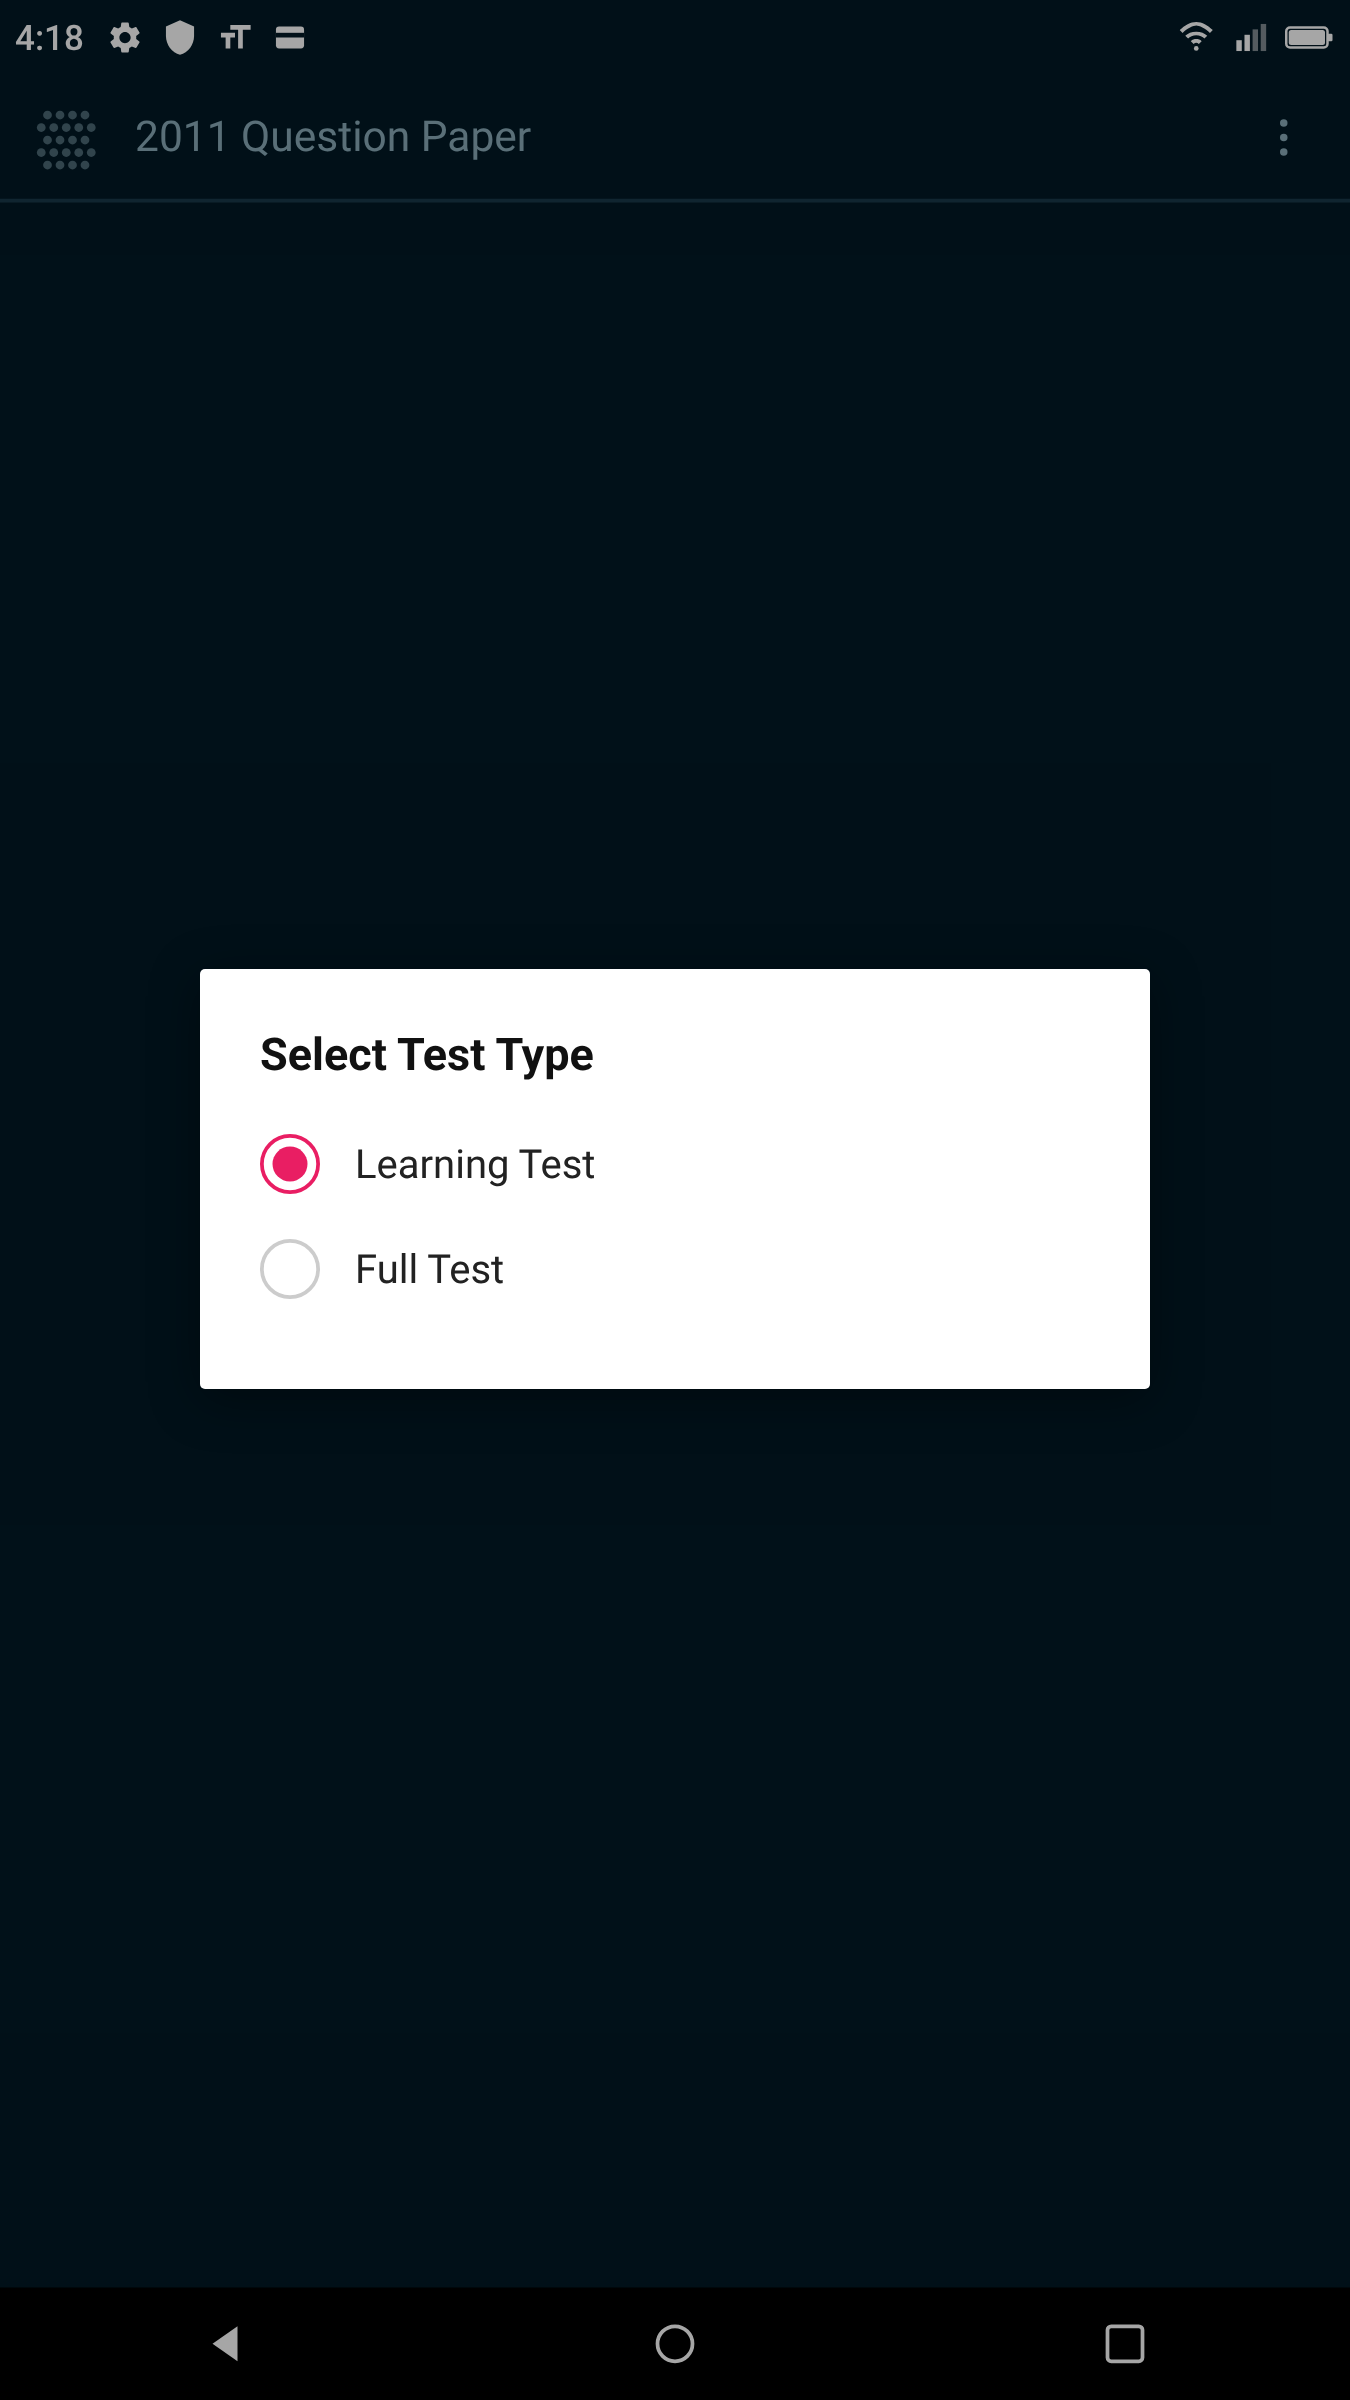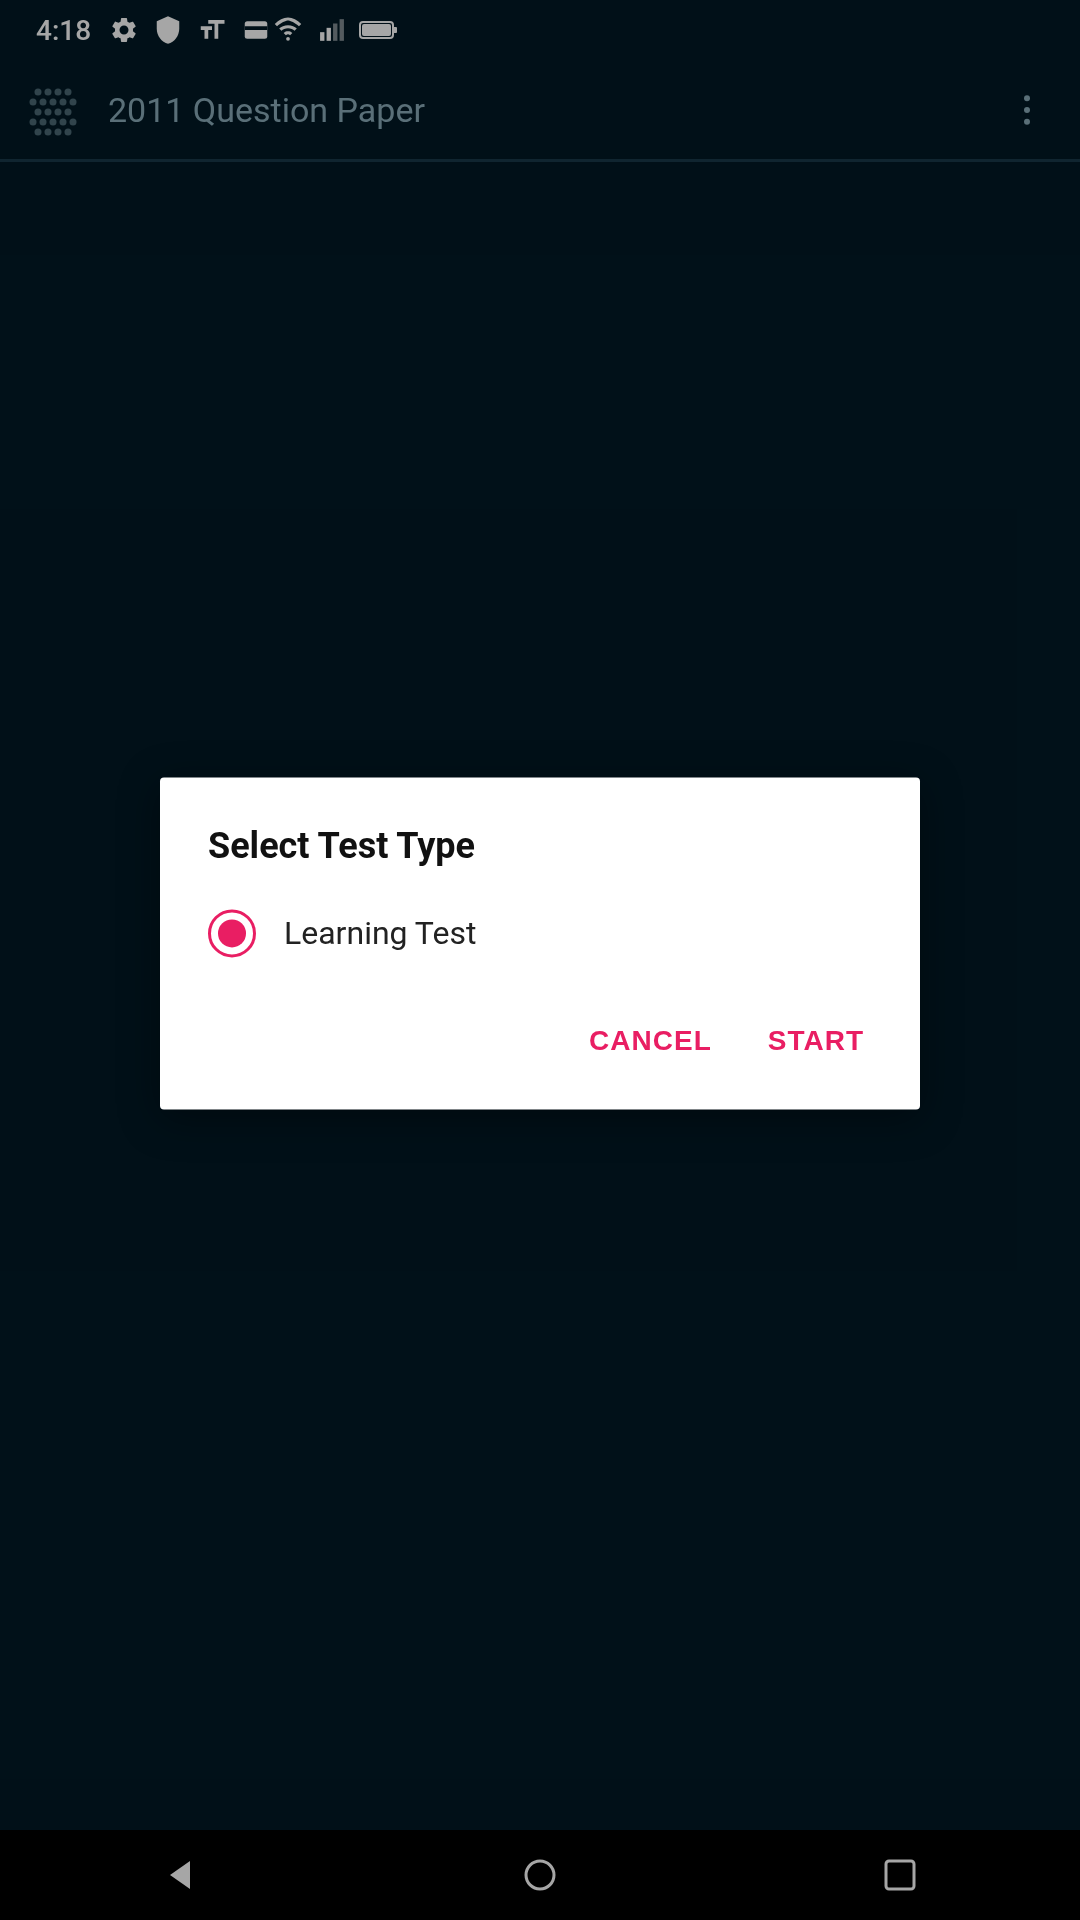--- a/index.html
+++ b/index.html
@@ -14,22 +14,22 @@
       overflow: hidden;
     }
 
     
     .status-bar {
       width: 100%;
       height: 60px;
       background-color: #021a26;
       display: flex;
       align-items: center;
-      justify-content: flex-start;
-      padding: 0 36px;
+      justify-content: space-between;
+      padding: 0 12px;
     }
 
     .status-bar-left {
       display: flex;
       align-items: center;
       gap: 18px;
     }
 
     .status-time {
       color: #ffffff;
@@ -313,25 +313,25 @@
 <div class="scrim"></div>
 
 <div class="dialog">
   <div class="dialog-title">Select Test Type</div>
 
   <div class="radio-option">
     <div class="radio-btn selected"></div>
     <span class="radio-label">Learning Test</span>
   </div>
 
-
-  <div class="dialog-actions">
-    <button class="btn-cancel">CANCEL</button>
-    <button class="btn-start">START</button>
-  </div>
+  <div class="radio-option">
+    <div class="radio-btn"></div>
+    <span class="radio-label">Full Test</span>
+  </div>
+
 </div>
 
 <div class="bottom-nav">
 
   <div class="nav-btn">
     <svg width="40" height="40" viewBox="0 0 40 40" fill="#ffffff">
       <polygon points="30,6 10,20 30,34"></polygon>
     </svg>
   </div>
 

